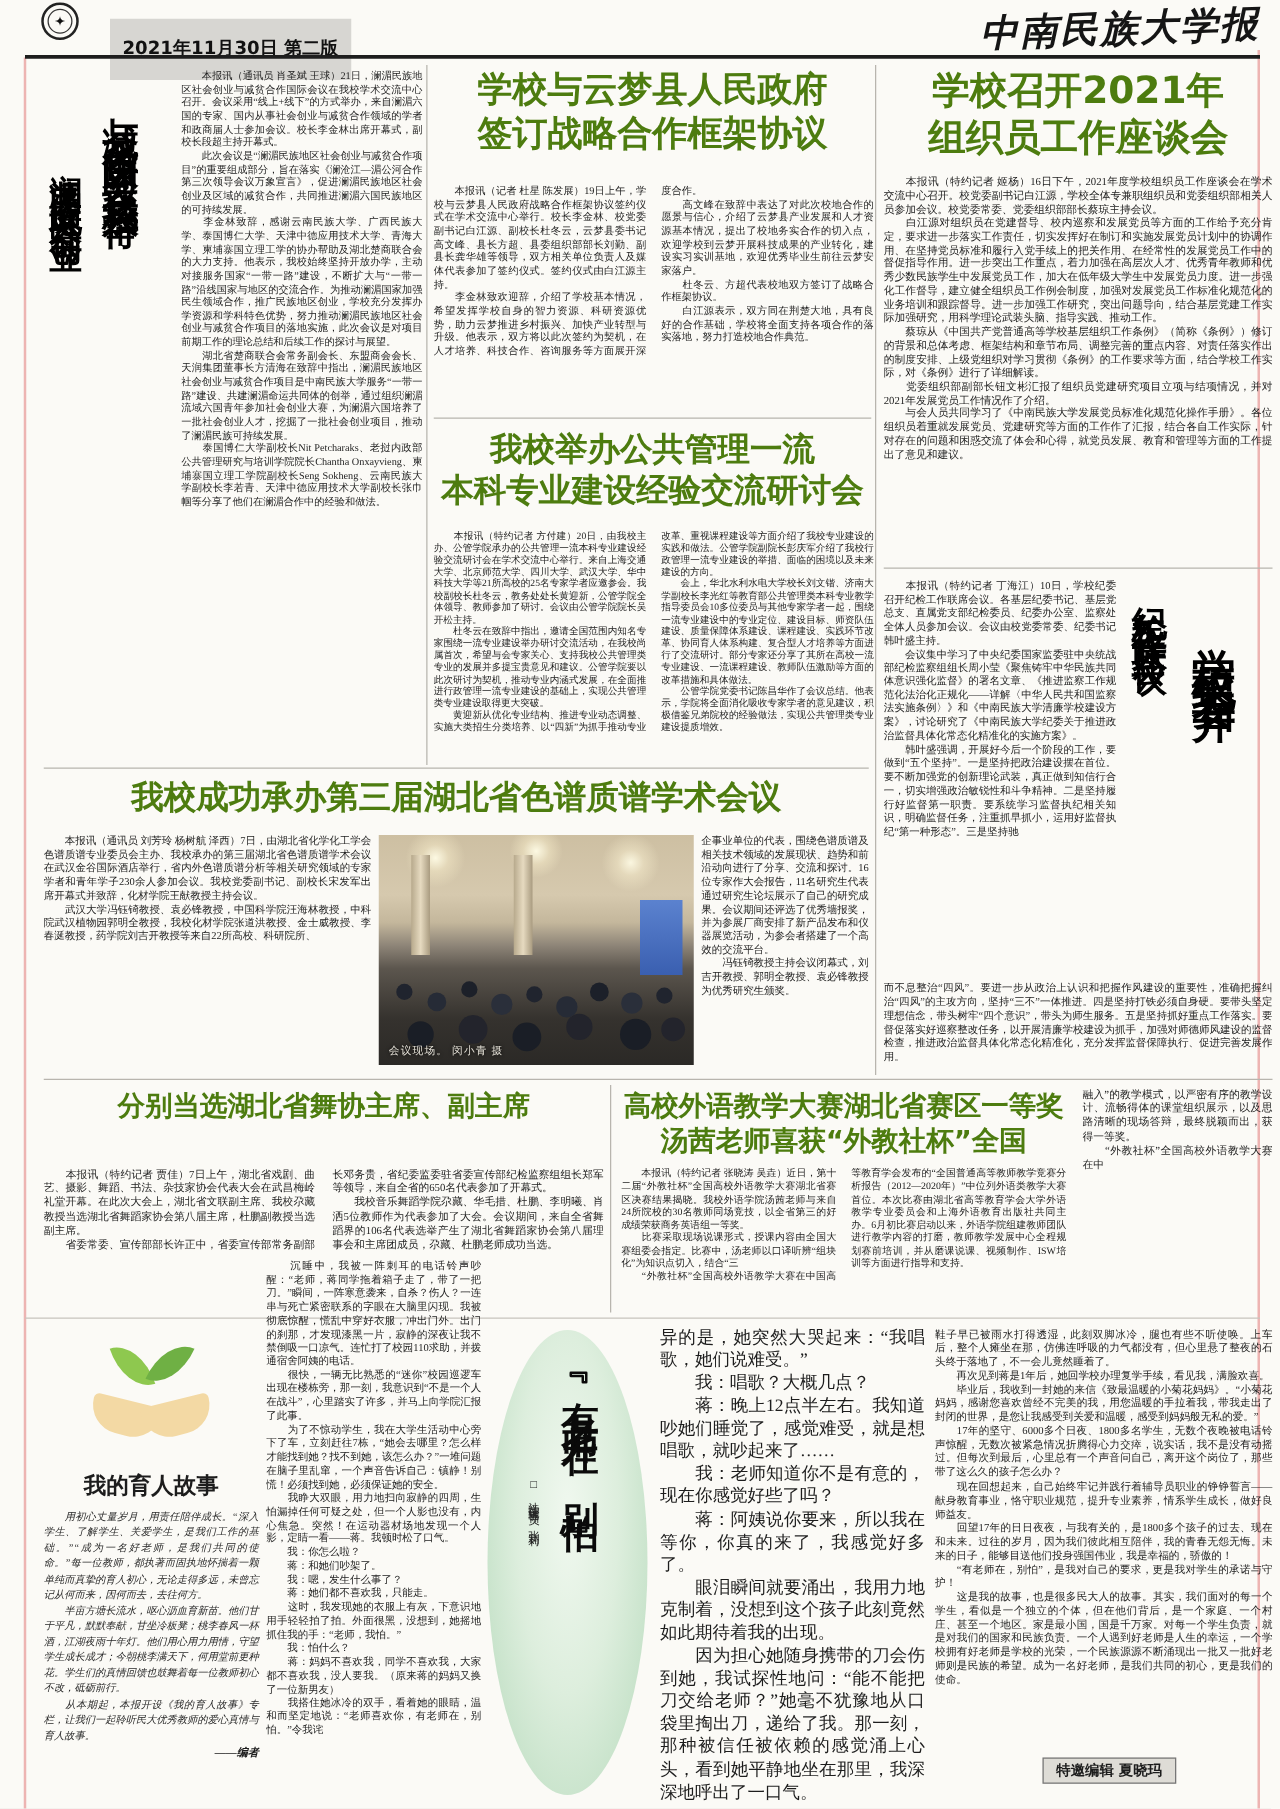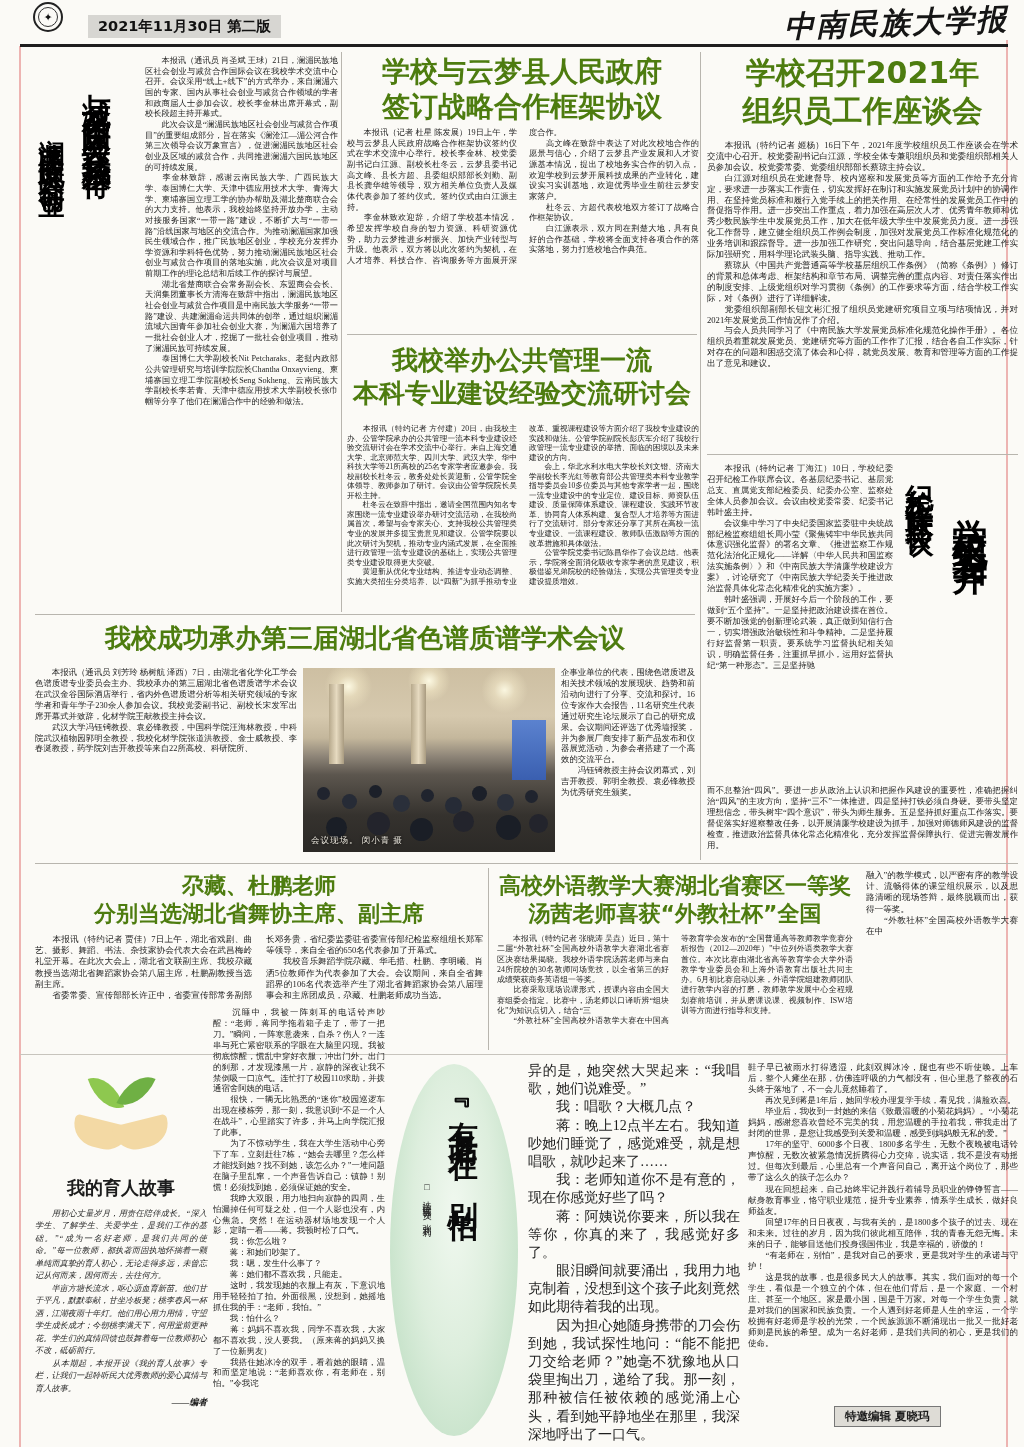--- a/index.html
+++ b/index.html
@@ -13,21 +13,21 @@
   .vrule{position:absolute;width:1px;background:#b8b5ae;}
   .hrule{position:absolute;height:1px;background:#b8b5ae;}
   .red-edge{position:absolute;width:2px;background:rgba(226,122,122,.55);}
 
   
   .seal{position:absolute;left:33px;top:2px;width:30px;height:30px;border:2px solid #222;
         border-radius:50%;box-sizing:border-box;}
   .seal::after{content:"";position:absolute;inset:3px;border:1px solid #333;border-radius:50%;}
   .seal span{position:absolute;inset:0;display:flex;align-items:center;justify-content:center;
         font-size:11px;color:#111;}
-  .datebox{position:absolute;left:88px;top:15px;height:23px;line-height:23px;padding:0 10px;
+  .datebox{position:absolute;left:88px;top:15px;height:23px;line-height:23px;padding:13px 10px;
         background:#d7d6d2;font-family:"DejaVu Sans",sans-serif;font-weight:bold;
         font-size:14.5px;color:#111;}
   .masthead{position:absolute;right:16px;top:3px;font-size:30px;font-weight:bold;
         font-style:italic;transform:rotate(-2deg);letter-spacing:2px;color:#151515;}
   .toprule{position:absolute;left:20px;top:44px;width:988px;height:3px;background:#1e1e1e;}
 
   
   .vt{writing-mode:vertical-rl;font-family:"DejaVu Sans",sans-serif;font-weight:900;color:#000;}
   .lanmei-title{position:absolute;left:35px;top:70px;display:flex;gap:7px;}
   .vt-a{font-size:26px;margin-top:48px;letter-spacing:6px;}
@@ -101,21 +101,21 @@
 　　湖北省楚商联合会常务副会长、东盟商会会长、天润集团董事长方清海在致辞中指出，澜湄民族地区社会创业与减贫合作项目是中南民族大学服务“一带一路”建设、共建澜湄命运共同体的创举，通过组织澜湄流域六国青年参加社会创业大赛，为澜湄六国培养了一批社会创业人才，挖掘了一批社会创业项目，推动了澜湄民族可持续发展。
 　　泰国博仁大学副校长Nit Petcharaks、老挝内政部公共管理研究与培训学院院长Chantha Onxayvieng、柬埔寨国立理工学院副校长Seng Sokheng、云南民族大学副校长李若青、天津中德应用技术大学副校长张巾帼等分享了他们在澜湄合作中的经验和做法。</div>
 
   <div class="vrule" style="left:341px;top:52px;height:560px;"></div>
   <div class="vrule" style="left:700px;top:52px;height:808px;"></div>
 
   <div class="abs hl" style="left:347px;top:54px;width:350px;font-size:28px;">
     <div>学校与云梦县人民政府</div>
     <div>签订战略合作框架协议</div>
   </div>
-  <div class="abs body" style="left:347px;top:128px;width:352px;height:192px;column-count:2;column-gap:12px;">　　本报讯（记者 杜星 陈发展）19日上午，学校与云梦县人民政府战略合作框架协议签约仪式在学术交流中心举行。校长李金林、校党委副书记白江源、副校长杜冬云，云梦县委书记高文峰、县长方超、县委组织部部长刘勤、副县长龚华雄等领导，双方相关单位负责人及媒体代表参加了签约仪式。签约仪式由白江源主持。
+  <div class="abs body" style="left:347px;top:148px;width:352px;height:192px;column-count:2;column-gap:12px;">　　本报讯（记者 杜星 陈发展）19日上午，学校与云梦县人民政府战略合作框架协议签约仪式在学术交流中心举行。校长李金林、校党委副书记白江源、副校长杜冬云，云梦县委书记高文峰、县长方超、县委组织部部长刘勤、副县长龚华雄等领导，双方相关单位负责人及媒体代表参加了签约仪式。签约仪式由白江源主持。
 　　李金林致欢迎辞，介绍了学校基本情况，希望发挥学校自身的智力资源、科研资源优势，助力云梦推进乡村振兴、加快产业转型与升级。他表示，双方将以此次签约为契机，在人才培养、科技合作、咨询服务等方面展开深度合作。
 　　高文峰在致辞中表达了对此次校地合作的愿景与信心，介绍了云梦县产业发展和人才资源基本情况，提出了校地务实合作的切入点，欢迎学校到云梦开展科技成果的产业转化，建设实习实训基地，欢迎优秀毕业生前往云梦安家落户。
 　　杜冬云、方超代表校地双方签订了战略合作框架协议。
 　　白江源表示，双方同在荆楚大地，具有良好的合作基础，学校将全面支持各项合作的落实落地，努力打造校地合作典范。</div>
   <div class="hrule" style="left:347px;top:334px;width:350px;"></div>
 
   <div class="abs hl" style="left:347px;top:344px;width:350px;font-size:26px;">
     <div>我校举办公共管理一流</div>
     <div>本科专业建设经验交流研讨会</div>
   </div>
@@ -154,21 +154,20 @@
     <div class="pillar" style="left:108px;"></div>
     <div class="screen"></div>
     <div class="heads"></div>
     <div class="caption">会议现场。 闵小青 摄</div>
   </div>
   <div class="abs body" style="left:561px;top:668px;width:134px;height:188px;font-size:8.4px;">企事业单位的代表，围绕色谱质谱及相关技术领域的发展现状、趋势和前沿动向进行了分享、交流和探讨。16位专家作大会报告，11名研究生代表通过研究生论坛展示了自己的研究成果。会议期间还评选了优秀墙报奖，并为参展厂商安排了新产品发布和仪器展览活动，为参会者搭建了一个高效的交流平台。
 　　冯钰锜教授主持会议闭幕式，刘吉开教授、郭明全教授、袁必锋教授为优秀研究生颁奖。</div>
 
   <div class="hrule" style="left:35px;top:863px;width:983px;"></div>
   <div class="abs hl" style="left:35px;top:872px;width:448px;font-size:22px;">
-    <div>尕藏、杜鹏老师</div>
     <div>分别当选湖北省舞协主席、副主席</div>
   </div>
   <div class="abs body" style="left:35px;top:934px;width:448px;height:116px;column-count:2;column-gap:14px;font-size:8.6px;">　　本报讯（特约记者 贾佳）7日上午，湖北省戏剧、曲艺、摄影、舞蹈、书法、杂技家协会代表大会在武昌梅岭礼堂开幕。在此次大会上，湖北省文联副主席、我校尕藏教授当选湖北省舞蹈家协会第八届主席，杜鹏副教授当选副主席。
 　　省委常委、宣传部部长许正中，省委宣传部常务副部长邓务贵，省纪委监委驻省委宣传部纪检监察组组长郑军等领导，来自全省的650名代表参加了开幕式。
 　　我校音乐舞蹈学院尕藏、华毛措、杜鹏、李明曦、肖洒5位教师作为代表参加了大会。会议期间，来自全省舞蹈界的106名代表选举产生了湖北省舞蹈家协会第八届理事会和主席团成员，尕藏、杜鹏老师成功当选。</div>
   <div class="vrule" style="left:488px;top:868px;height:182px;"></div>
 
   <div class="abs hl" style="left:497px;top:872px;width:356px;font-size:22px;">
     <div>高校外语教学大赛湖北省赛区一等奖</div>
     <div>汤茜老师喜获“外教社杯”全国</div>

